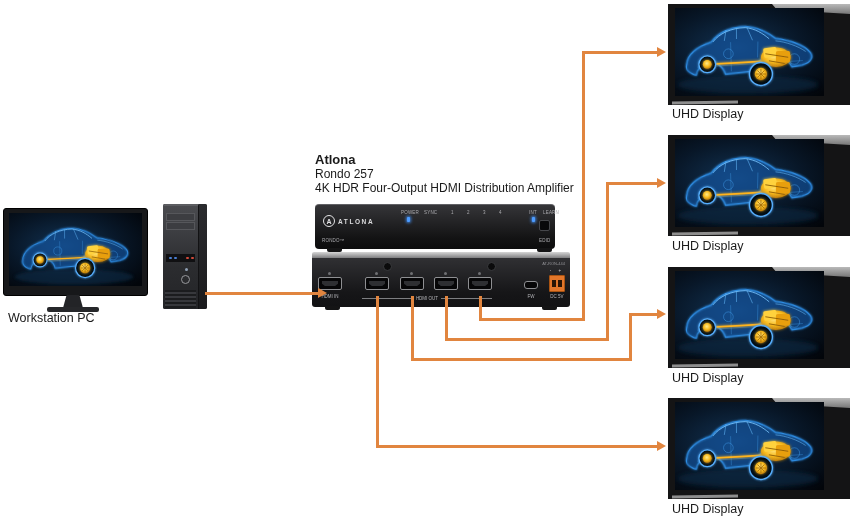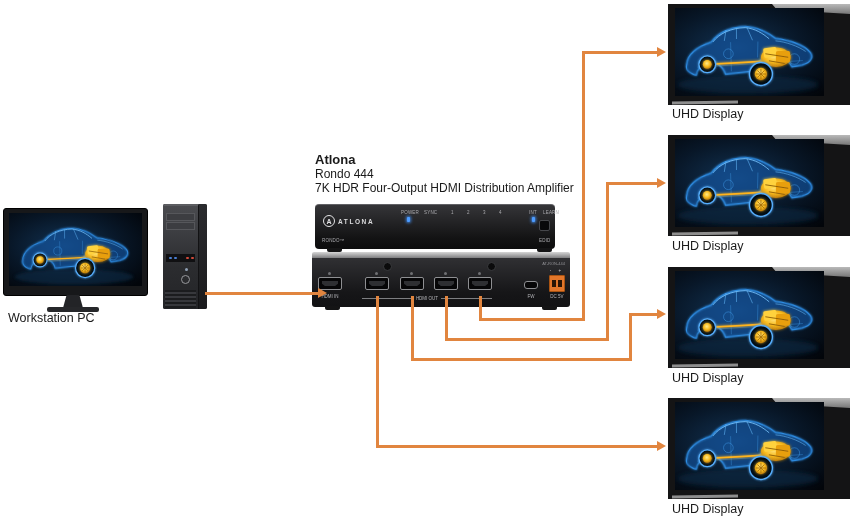--- a/index.html
+++ b/index.html
@@ -173,22 +173,22 @@
       </div>
       <div class="abs pwr-led"></div>
       <div class="abs pwr-btn"></div>
       <div class="abs vents"></div>
     </div>
     <div class="abs tower-side"></div>
   </div>
 
   <div class="abs title-block">
     <div class="title-brand">Atlona</div>
-    <div class="title-model">Rondo 444</div>
-    <div class="title-desc">7K HDR Four-Output HDMI Distribution Amplifier</div>
+    <div class="title-model">Rondo 257</div>
+    <div class="title-desc">4K HDR Four-Output HDMI Distribution Amplifier</div>
   </div>
 
   <div class="abs amp-front">
     <div class="abs logo-wrap">
       <span class="logo-circle">A</span>
       <span class="logo-word">ATLONA</span>
     </div>
     <span class="abs panel-tag" style="left:86px;top:5px">POWER</span>
     <span class="abs panel-tag" style="left:109px;top:5px">SYNC</span>
     <div class="abs led" style="left:92px;top:12px"></div>

